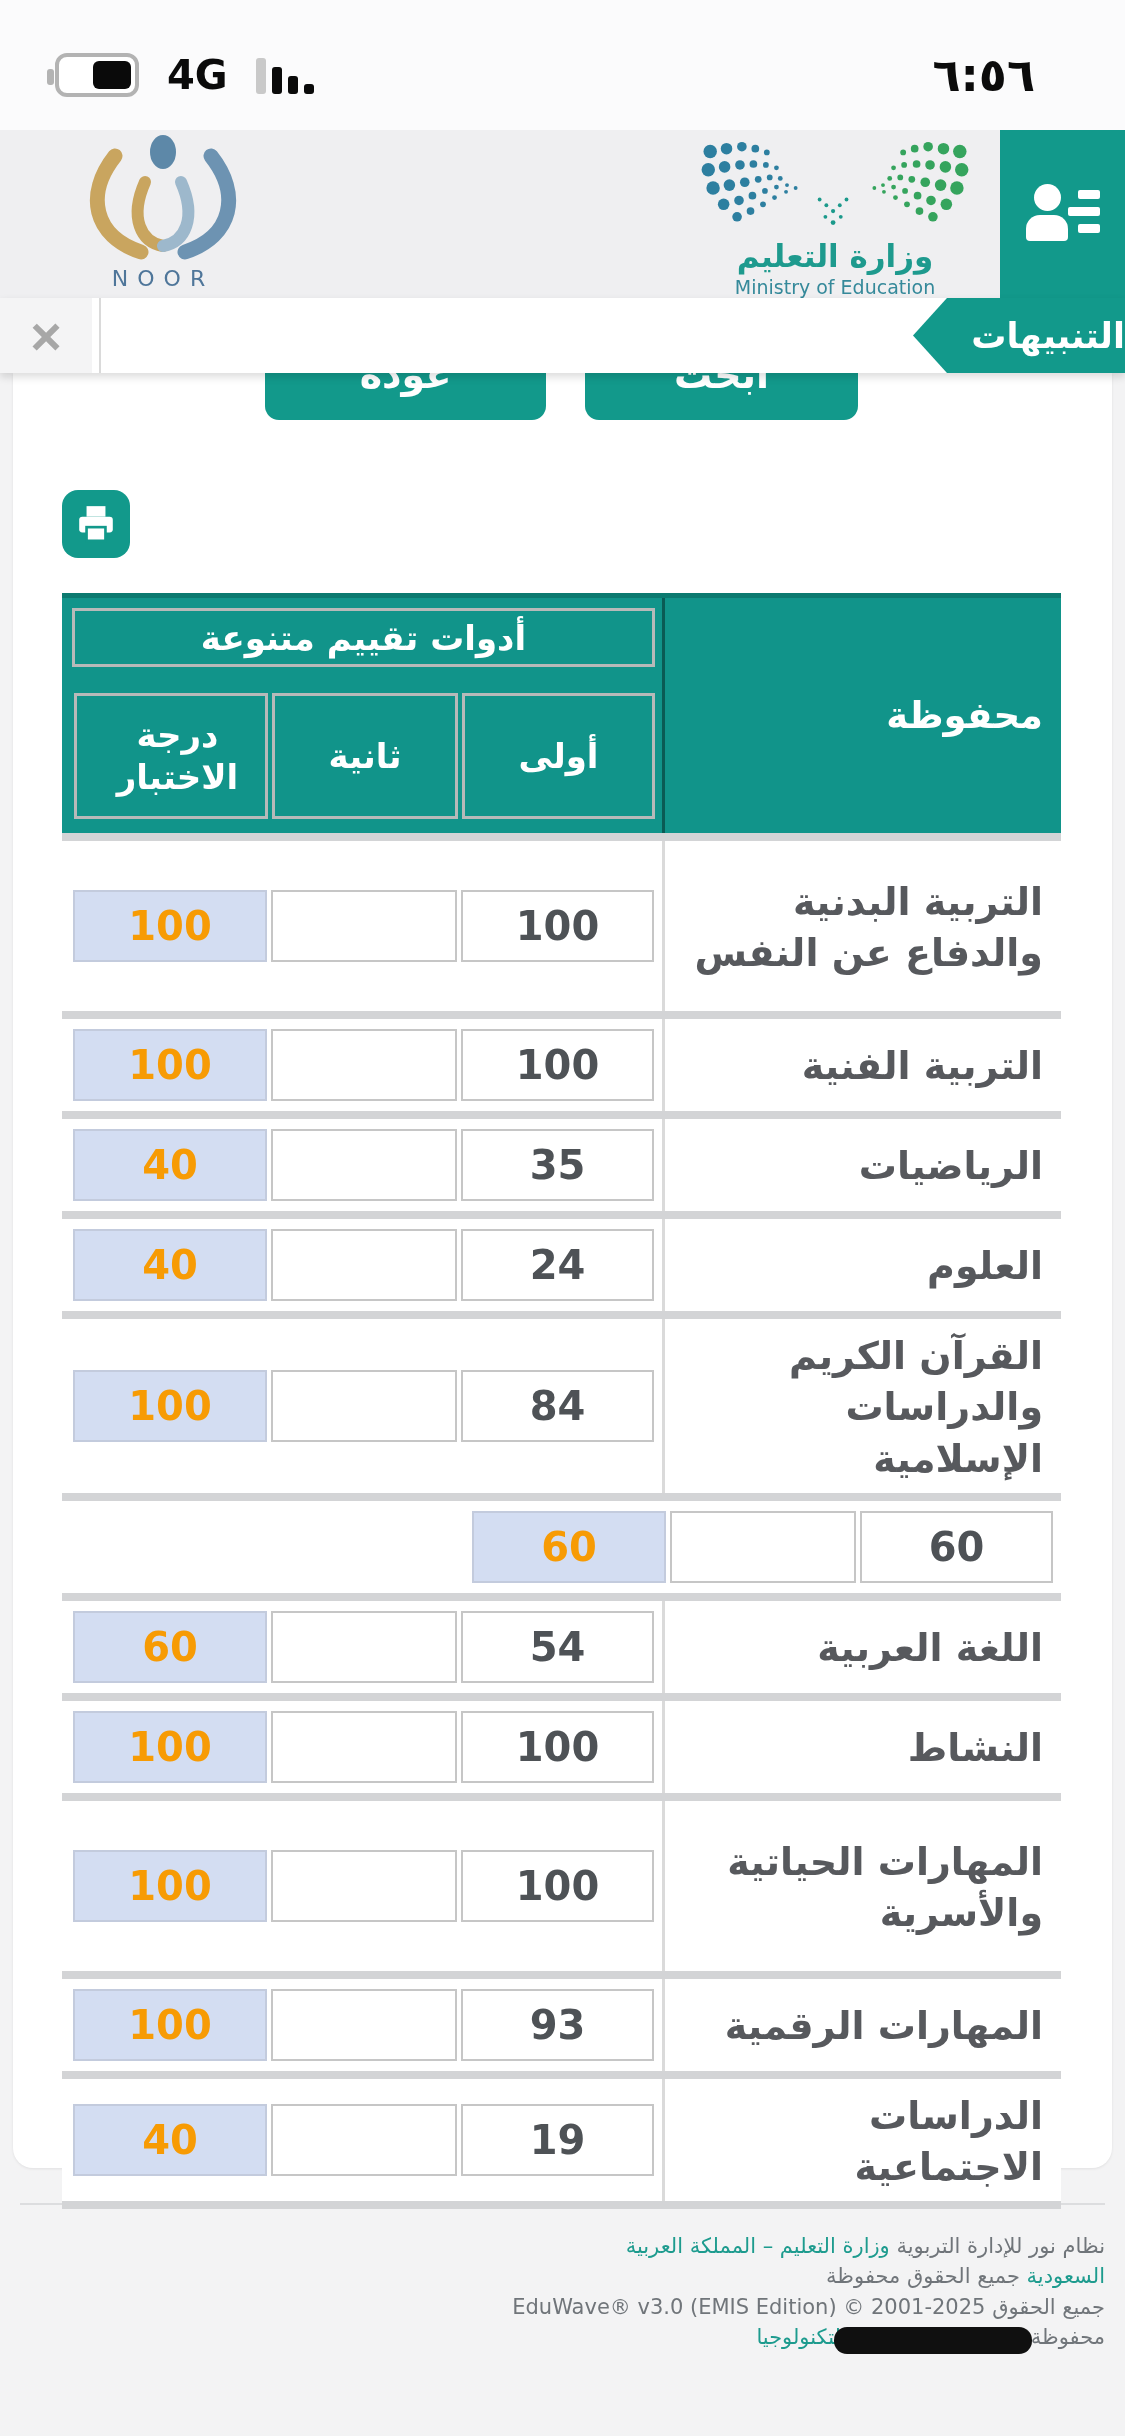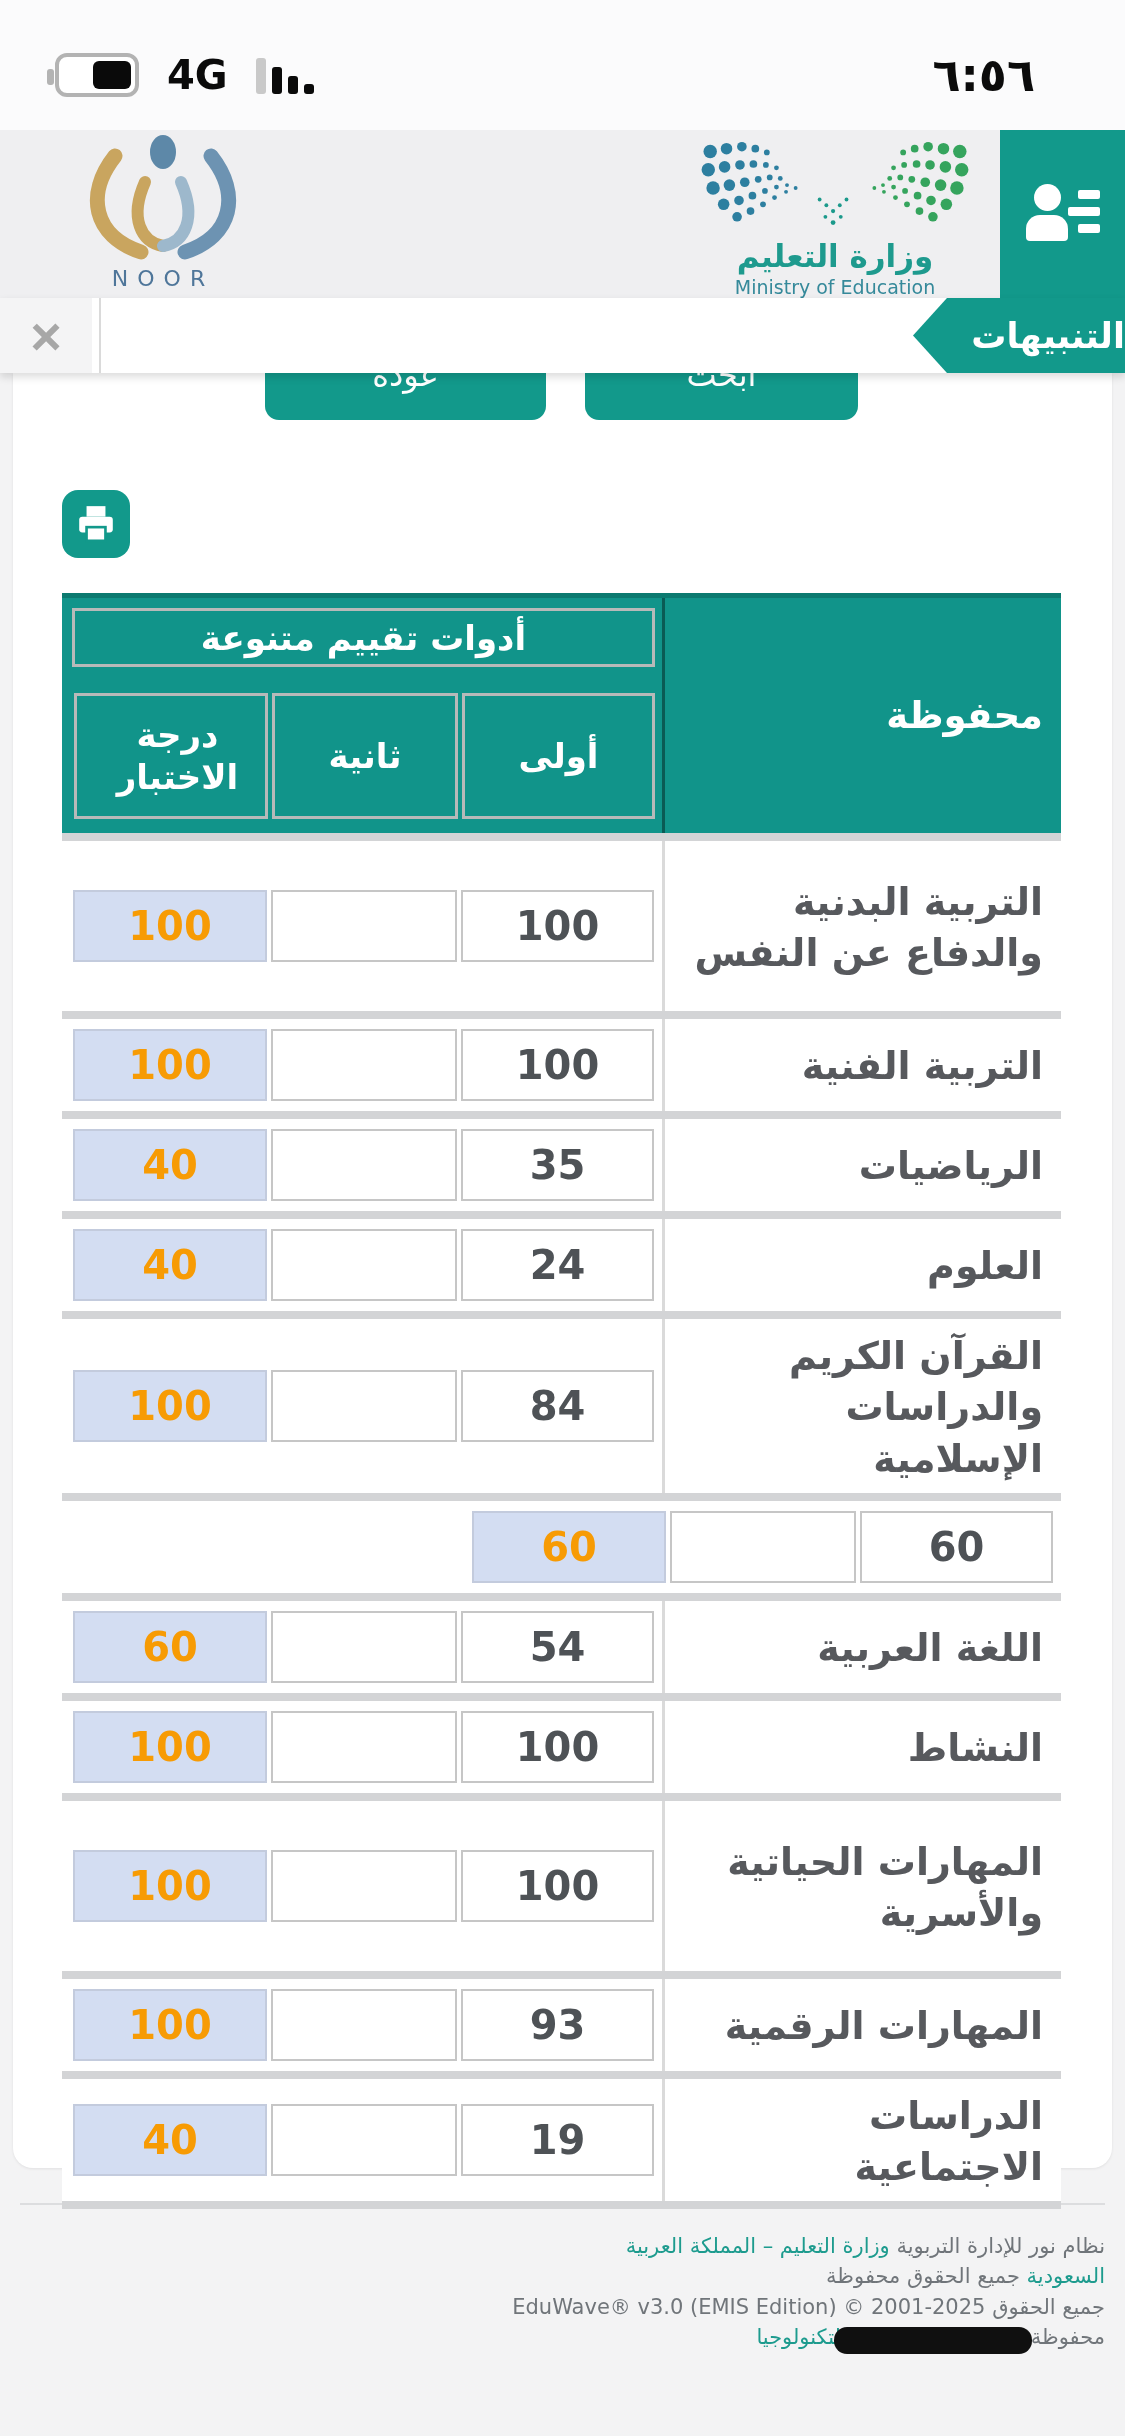--- a/index.html
+++ b/index.html
@@ -41,21 +41,21 @@
   .close-btn { position:absolute; left:12px; top:0; width:68px; height:75px; display:flex; align-items:center; justify-content:center;
                font-size:54px; font-weight:bold; color:#a7a7a7; background:none; border:none; cursor:pointer; }
   .notif-tab { position:absolute; right:0; top:0; height:100%; width:212px; background:#12998b; color:#fff;
                clip-path:polygon(34px 0, 100% 0, 100% 100%, 34px 100%, 0 50%);
                display:flex; align-items:center; justify-content:flex-start; padding-left:30px;
                font-size:35px; font-weight:bold; direction:rtl; }
 
   
   .card { position:absolute; top:373px; left:13px; width:1099px; height:1795px; background:#fff; border-radius:0 0 20px 20px; z-index:1; box-shadow:0 1px 3px rgba(0,0,0,.08); }
   .action-btn { position:absolute; top:-43px; height:90px; background:#12998b; border:none; border-radius:14px;
-                color:#fff; font-family:"DejaVu Sans",sans-serif; font-size:32px; font-weight:normal; cursor:pointer; }
+                color:#fff; font-family:"DejaVu Sans",sans-serif; font-size:38px; font-weight:bold; cursor:pointer; }
   .btn-back { left:252px; width:281px; }
   .btn-search { left:572px; width:273px; }
   .print-btn { position:absolute; left:49px; top:117px; width:68px; height:68px; background:#12998b; border:none; border-radius:16px; cursor:pointer; display:flex; align-items:center; justify-content:center; }
 
   
   .gtable { position:absolute; left:49px; top:220px; width:999px; direction:rtl; }
   .thead { position:relative; height:240px; background:#11948a; border-top:5px solid #0c7a70; }
   .th-subject { position:absolute; top:0; bottom:0; right:0; width:399px; border-left:3px solid rgba(0,0,0,.38);
                 display:flex; align-items:center; justify-content:flex-start; padding-right:18px;
                 color:#fff; font-size:37px; font-weight:bold; }

